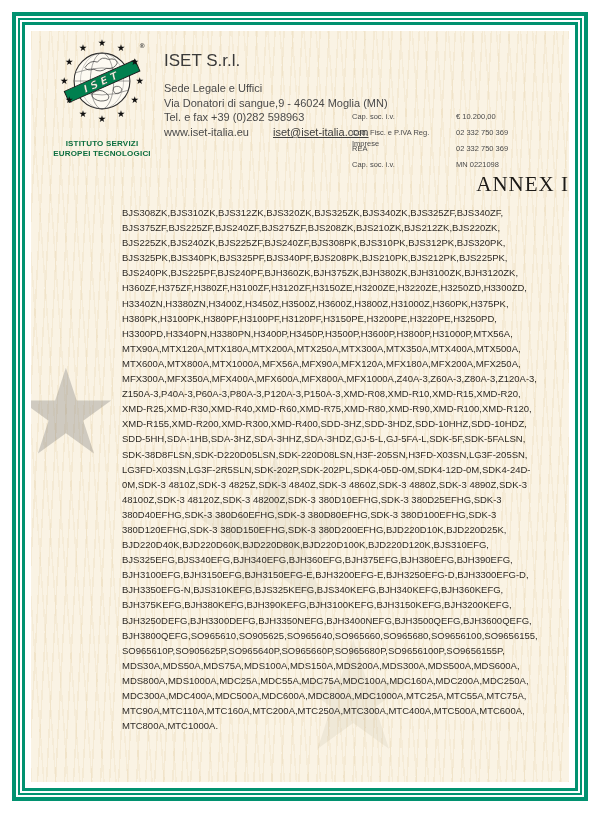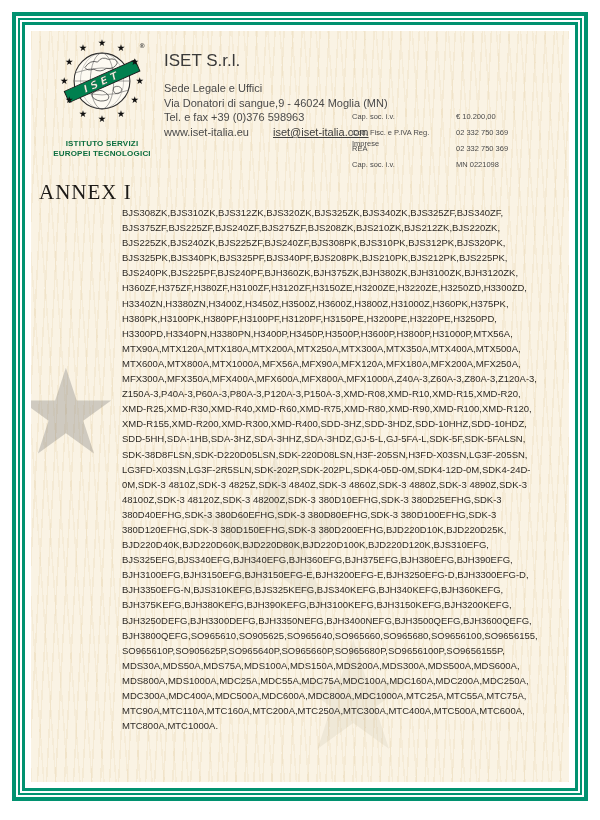--- a/index.html
+++ b/index.html
@@ -35,21 +35,21 @@
 
   .company-name{position:absolute;left:133px;top:20px;font-size:17px;color:#3a3a3a;}
   .contact-block{position:absolute;left:133px;top:52px;font-size:11px;color:#4a4a4a;}
   .contact-block .line{height:14.6px;line-height:11px;}
   .email{margin-left:24px;text-decoration:underline;color:#3d3d3d;cursor:pointer;}
 
   .registry{position:absolute;left:321px;top:52px;font-size:7.5px;color:#4a4a4a;
     display:grid;grid-template-columns:104px auto;margin-top:28px;}
   .registry .cell{height:16px;line-height:11px;}
 
-  .annex-title{position:absolute;left:0;right:0;top:141px;margin:8px;text-align:left;
+  .annex-title{position:absolute;left:0;right:0;top:141px;margin:0;text-align:right;
     font-family:"Liberation Serif","DejaVu Serif",serif;font-weight:normal;
     font-size:21px;letter-spacing:1px;color:#1d1b18;}
 
   .models{position:absolute;left:91px;top:174px;width:416px;margin:0;
     font-family:Liberation Sans, sans-serif;
     font-size:9.5px;line-height:15.1px;color:#2d2a26;text-align:left;word-spacing:0;}
 </style>
 </head>
 <body>
 
@@ -101,21 +101,21 @@
           <div>ISTITUTO SERVIZI</div>
           <div>EUROPEI TECNOLOGICI</div>
         </div>
       </div>
 
       <div class="company-name">ISET S.r.l.</div>
 
       <div class="contact-block">
         <div class="line">Sede Legale e Uffici</div>
         <div class="line">Via Donatori di sangue,9 - 46024 Moglia (MN)</div>
-        <div class="line">Tel. e fax +39 (0)376 598963</div>
+        <div class="line">Tel. e fax +39 (0)282 598963</div>
         <div class="line">
           <span>www.iset-italia.eu</span><span class="email">iset@iset-italia.com</span>
         </div>
       </div>
 
       <div class="registry">
         <div class="cell">Cap. soc. i.v.</div>
         <div class="cell">€ 10.200,00</div>
         <div class="cell">Cod. Fisc. e P.IVA Reg. Imprese</div>
         <div class="cell">02 332 750 369</div>

